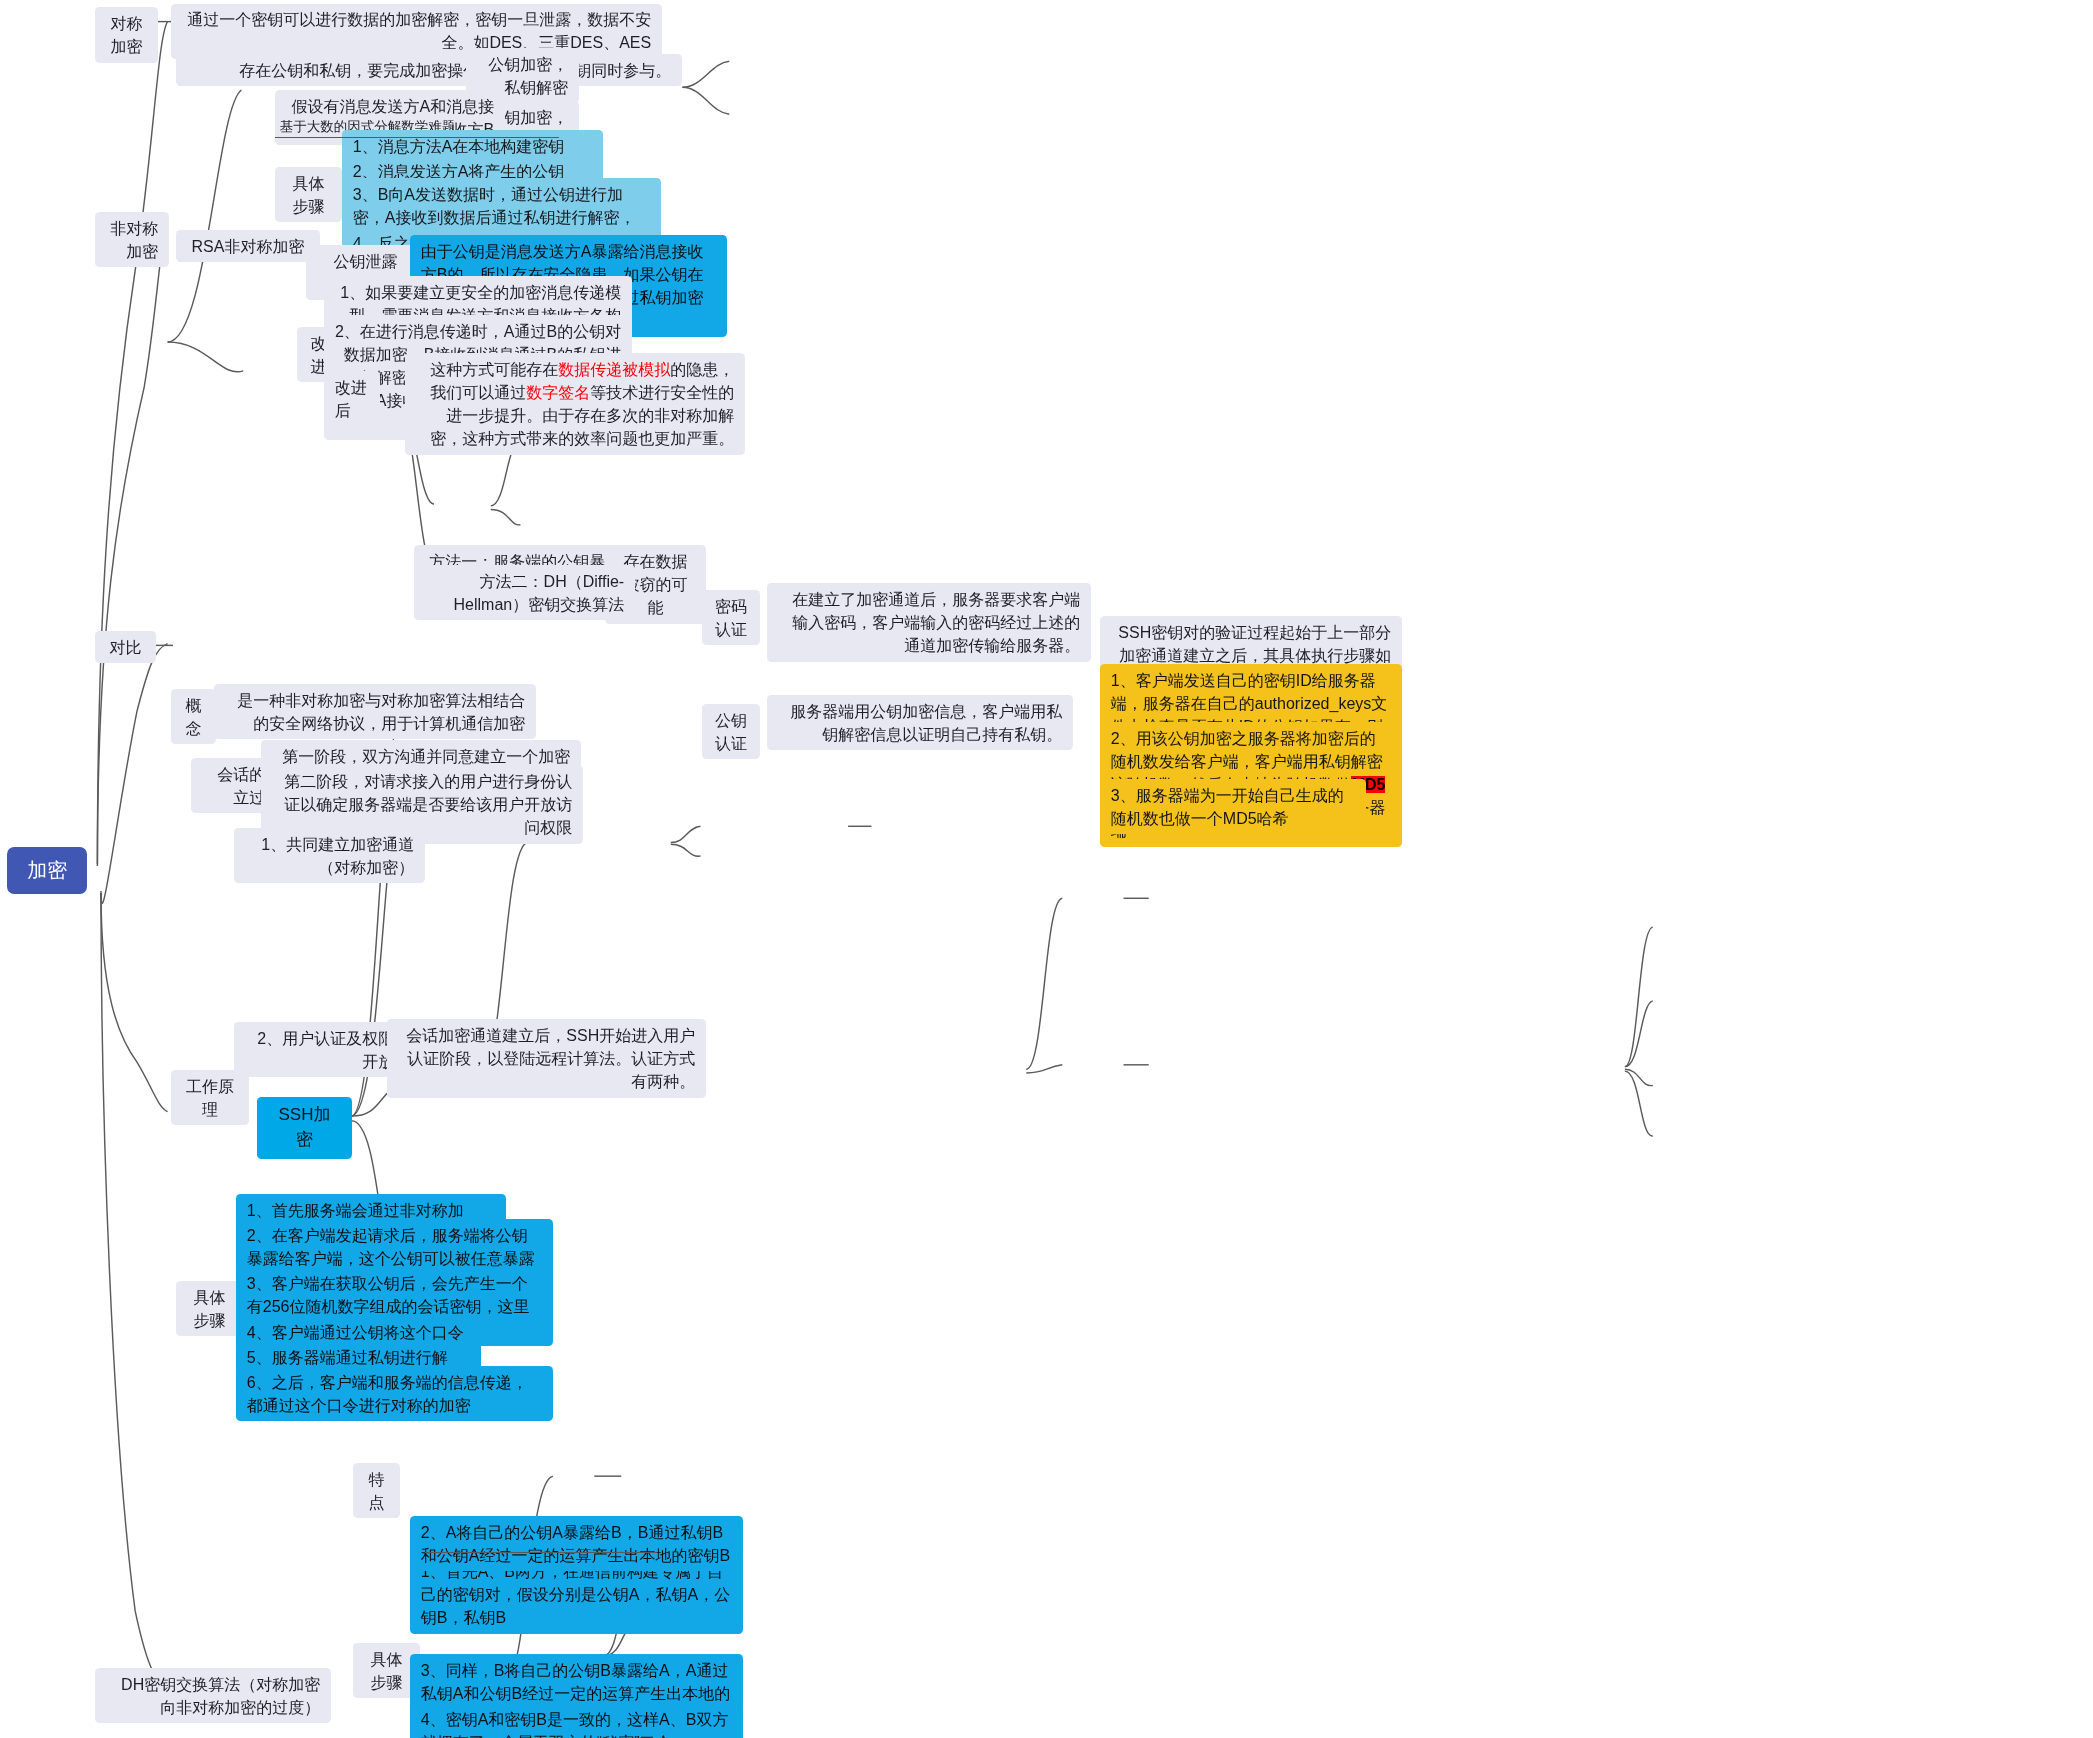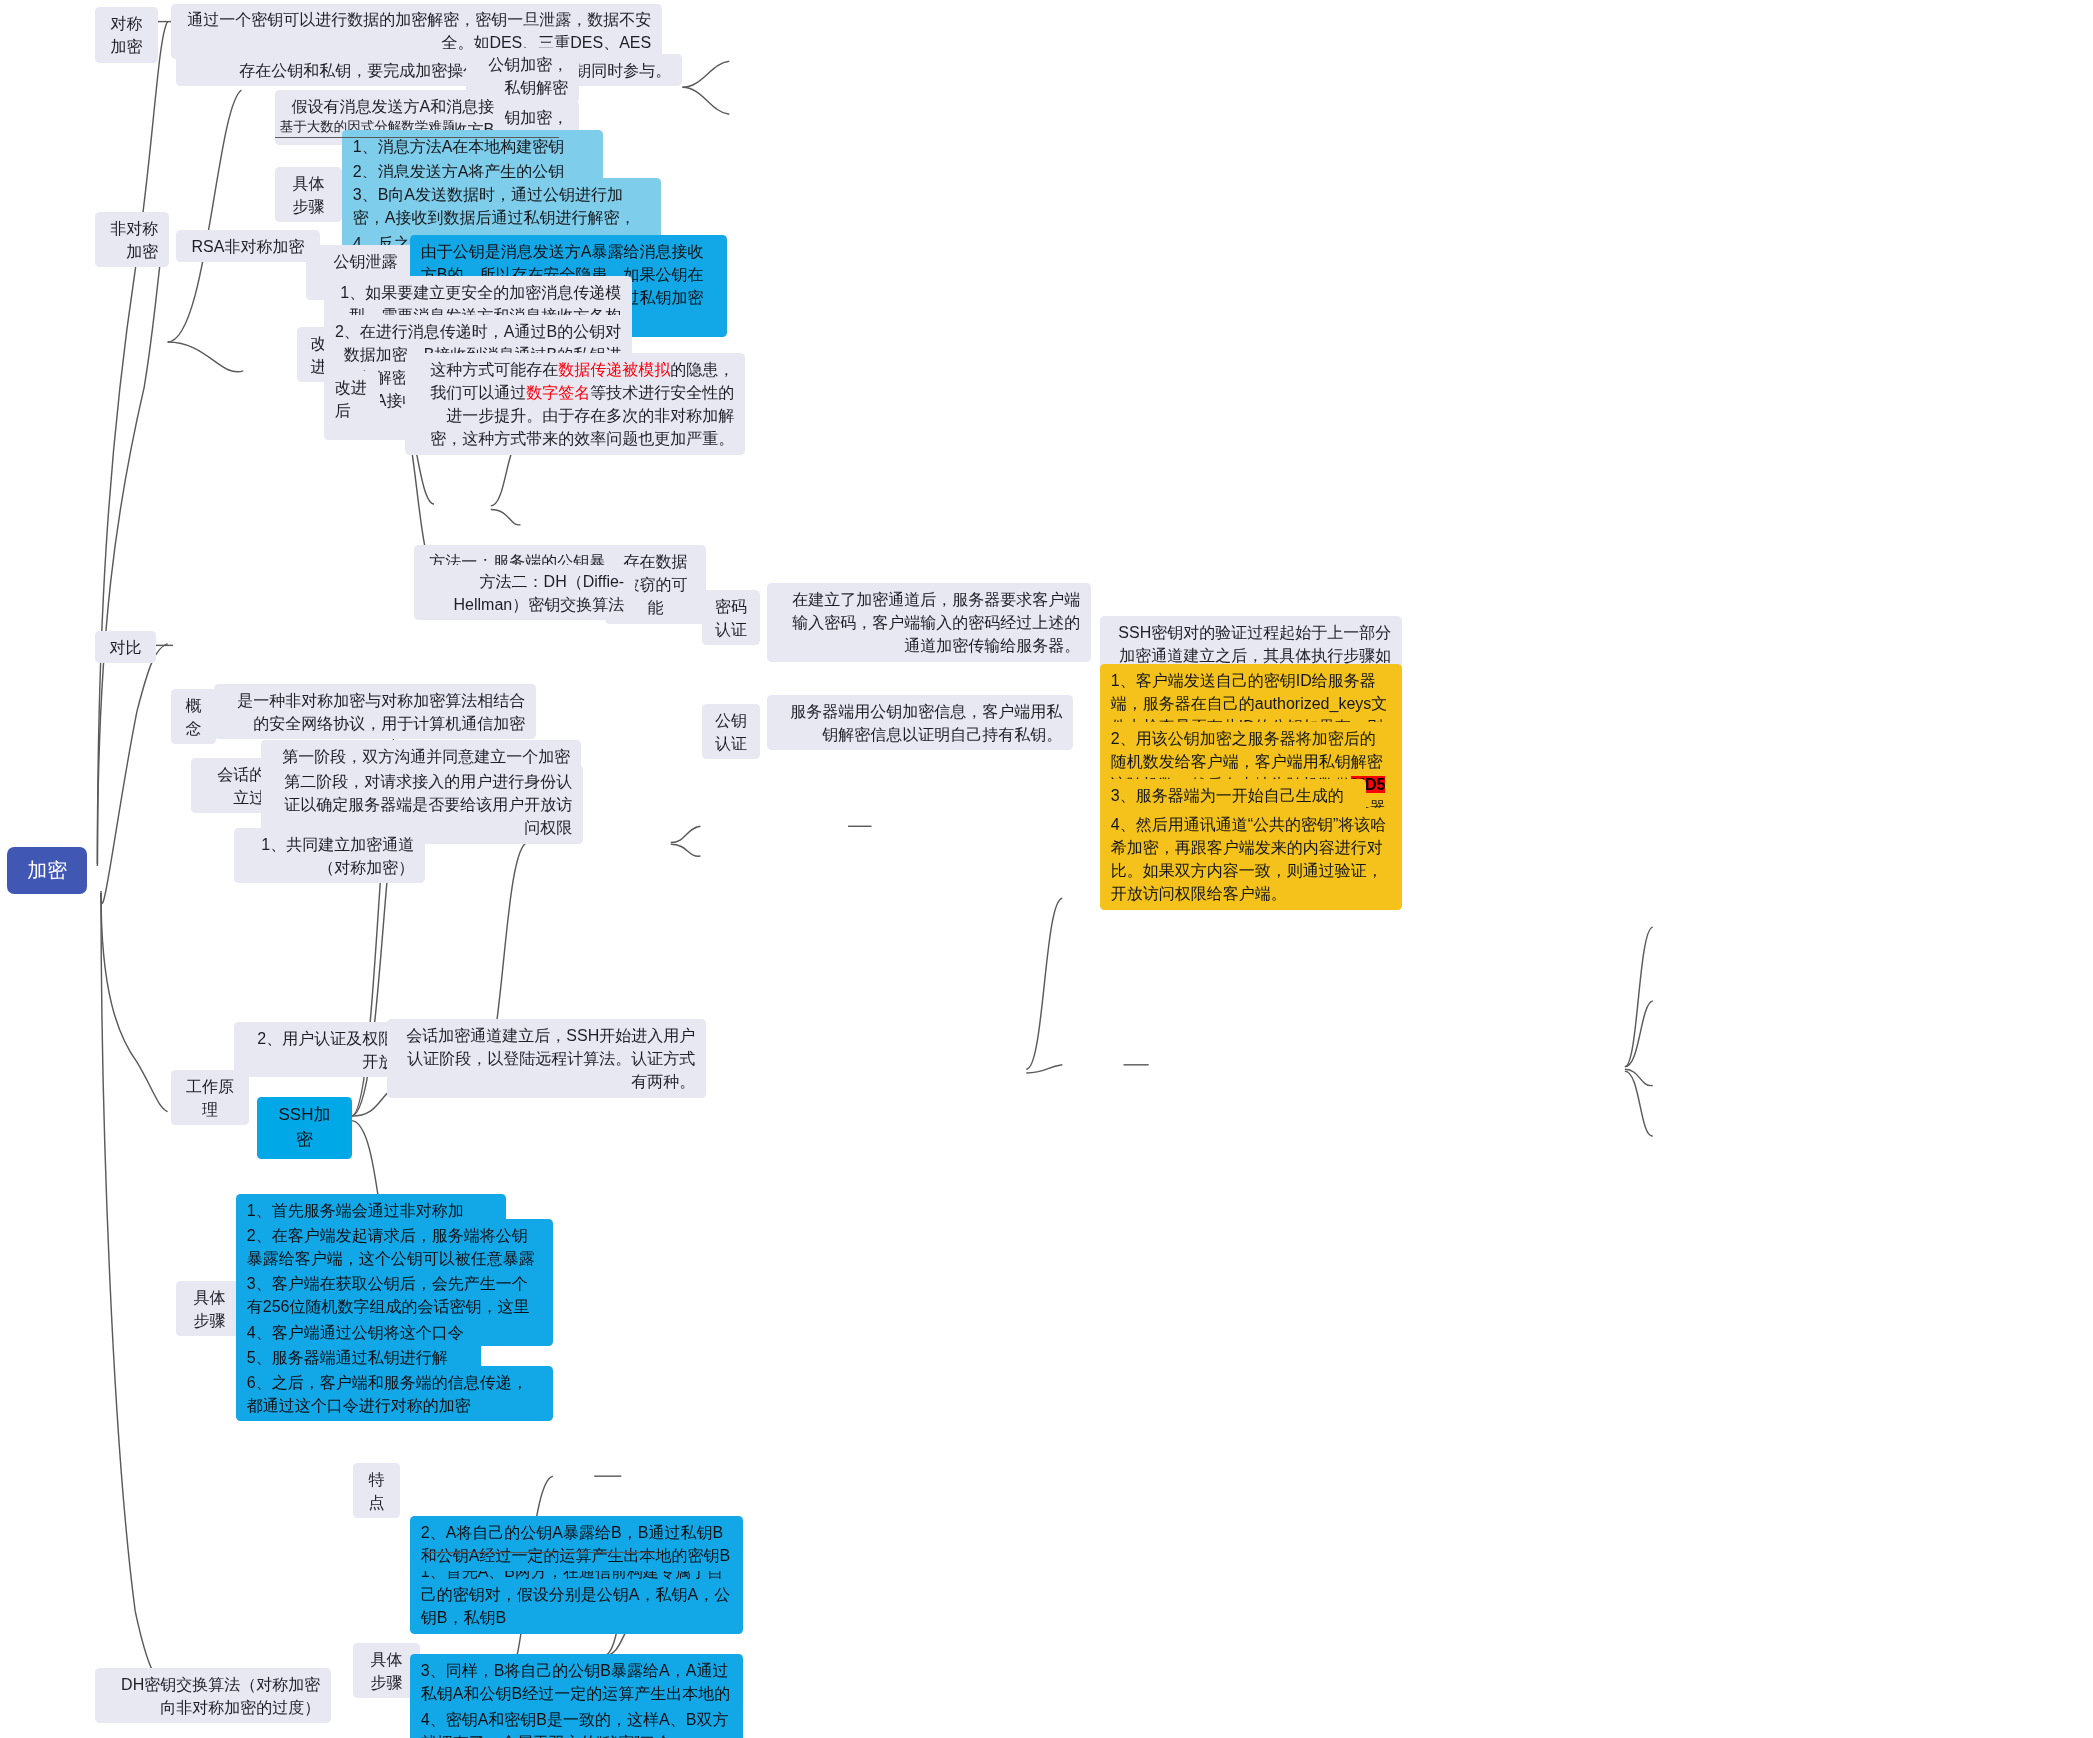--- a/index.html
+++ b/index.html
@@ -176,23 +176,20 @@
   <div class="node n-lav" style="left:1100px;top:616px;width:302px;">SSH密钥对的验证过程起始于上一部分加密通道建立之后，其具体执行步骤如下：</div>
   <div class="node n-yellow" style="left:1100px;top:664px;width:302px;">
     <span>1、客户端发送自己的密钥ID给服务器端，服务器在自己的authorized_keys文件中检查是否有此ID的公钥如果有，则服务器生成一个随机数</span>
   </div>
   <div class="node n-yellow" style="left:1100px;top:722px;width:302px;">
     <span>2、用该公钥加密之服务器将加密后的随机数发给客户端，客户端用私钥解密该随机数，然后在本地为随机数做</span><span class="hl-mark">MD5哈希</span><span>，客户端将该MD5哈希发给服务器端</span>
   </div>
   <div class="node n-yellow" style="left:1100px;top:779px;width:266px;">
     <span>3、服务器端为一开始自己生成的随机数也做一个MD5哈希</span>
   </div>
-  <div class="node n-yellow" style="left:1100px;top:808px;width:302px;">
-    <span>4、然后用通讯通道“公共的密钥”将该哈希加密，再跟客户端发来的内容进行对比。如果双方内容一致，则通过验证，开放访问权限给客户端。</span>
-  </div>
 
   <div class="node n-lav" style="left:176px;top:1281px;width:67px;text-align:center;">具体步骤</div>
   <div class="node n-blue-strong" style="left:236px;top:1194px;width:270px;">1、首先服务端会通过非对称加密，产生一个公钥和私钥</div>
   <div class="node n-blue-strong" style="left:236px;top:1219px;width:317px;">2、在客户端发起请求后，服务端将公钥暴露给客户端，这个公钥可以被任意暴露</div>
   <div class="node n-blue-strong" style="left:236px;top:1267px;width:317px;">3、客户端在获取公钥后，会先产生一个有256位随机数字组成的会话密钥，这里称为口令</div>
   <div class="node n-blue-strong" style="left:236px;top:1316px;width:245px;">4、客户端通过公钥将这个口令加密，发送给服务端</div>
   <div class="node n-blue-strong" style="left:236px;top:1341px;width:232px;">5、服务器端通过私钥进行解密，并获取到通讯口令</div>
   <div class="node n-blue-strong" style="left:236px;top:1366px;width:317px;">6、之后，客户端和服务端的信息传递，都通过这个口令进行对称的加密</div>
 
   <div class="node n-lav" style="left:95px;top:1668px;width:236px;text-align:right;">DH密钥交换算法（对称加密向非对称加密的过度）</div>

